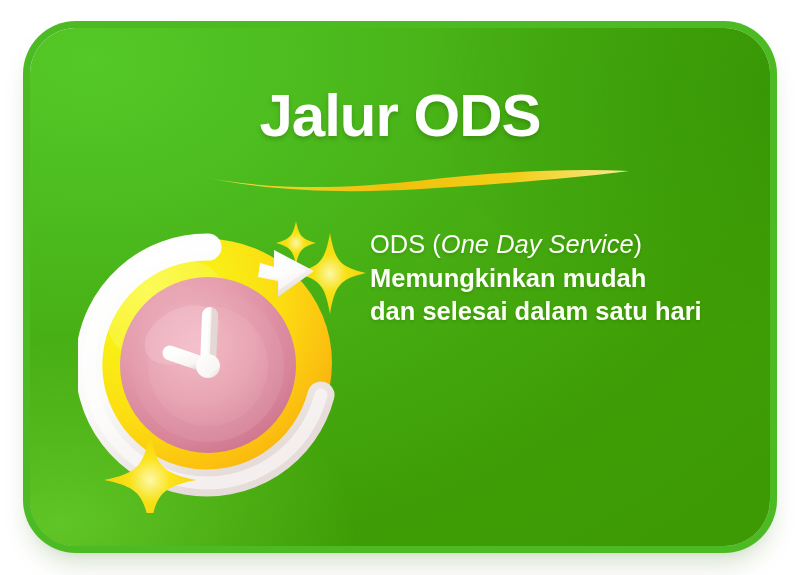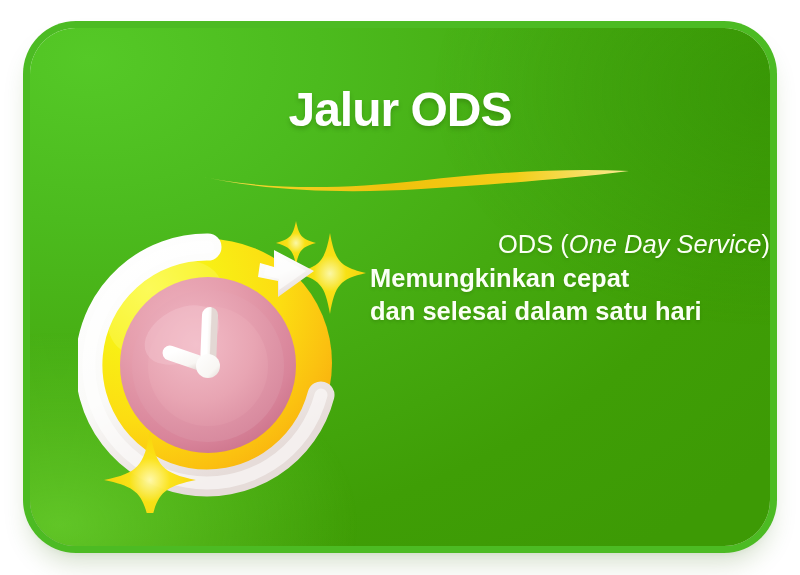--- a/index.html
+++ b/index.html
@@ -49,21 +49,21 @@
   }
 
   
   .title {
     position: absolute;
     left: 0;
     top: 58px;
     width: 740px;
     text-align: center;
     color: #ffffff;
-    font-size: 48px;
+    font-size: 60px;
     font-weight: bold;
     letter-spacing: -1px;
     line-height: 1;
     text-shadow: 0 3px 4px rgba(30, 80, 0, 0.28);
     white-space: nowrap;
   }
 
   
   .swoosh {
     position: absolute;
@@ -91,21 +91,21 @@
     color: #fbfff5;
     font-size: 25.5px;
     line-height: 33.5px;
     text-shadow: 0 2px 3px rgba(30, 80, 0, 0.20);
     white-space: nowrap;
   }
   .body-text .line { display: block; }
   .body-text .ital {
     font-style: italic;
   }
-  .line-1 { font-weight: normal; text-align: right; }
+  .line-1 { font-weight: normal; }
   .line-2, .line-3, .line-4 { font-weight: 600; }
 </style>
 </head>
 <body>
 
 <div id="stage">
 
   <div class="card">
     <div class="card-inner-glow"></div>
 
@@ -207,18 +207,18 @@
         </g>
 
         <g opacity="0.98">
           <path d="M72,228 C78,263 84,270 118,277 C84,284 78,291 72,326 C66,291 60,284 26,277 C60,270 66,263 72,228 Z" fill="url(#sparkGrad)"></path>
         </g>
       </svg>
     </div>
 
     <div class="body-text">
       <span class="line line-1"><span>ODS (</span><span class="ital">One Day Service</span><span>)</span></span>
-      <span class="line line-2">Memungkinkan cepat</span>
+      <span class="line line-2">Memungkinkan mudah</span>
       <span class="line line-4">dan selesai dalam satu hari</span>
     </div>
 
   </div>
 </div>
 
 </body></html>

